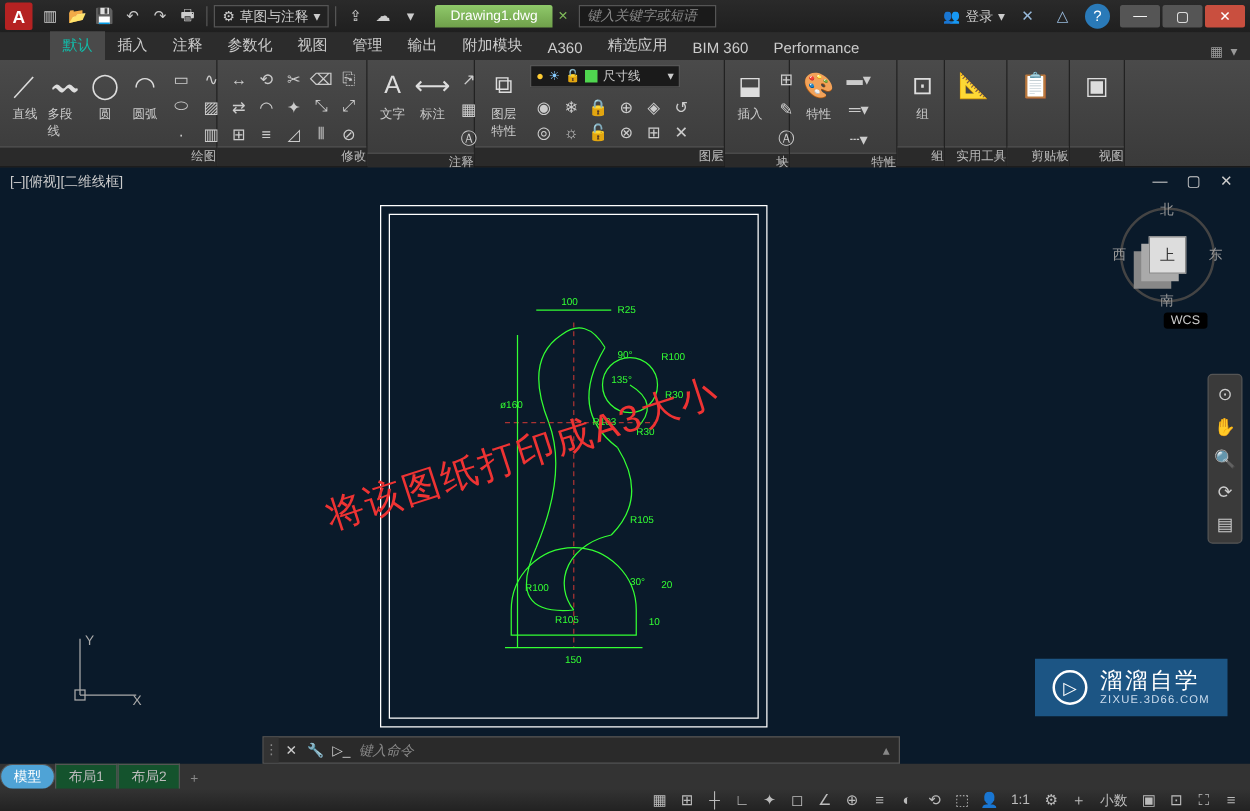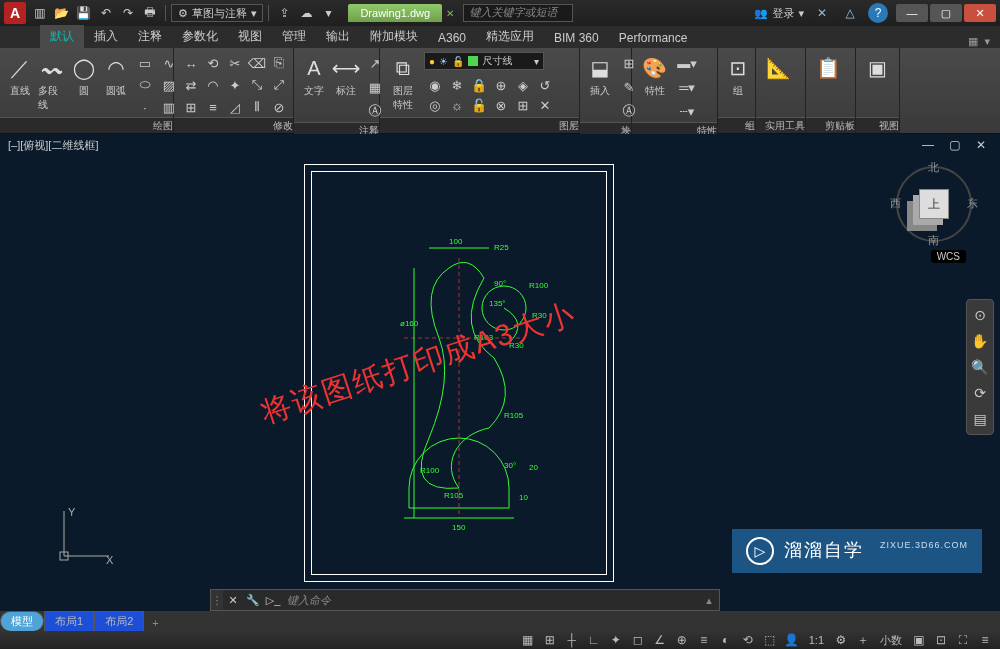--- a/index.html
+++ b/index.html
@@ -71,35 +71,35 @@
 
 
 .cmdline { position:absolute; bottom:0; left:210px; right:280px; height:22px; background:#2a2a2a; border:1px solid #555; display:flex; align-items:center; font-size:11px;}
 .cmd-handle{width:12px; text-align:center; color:#888; background:#333; height:100%; line-height:20px;}
 .cmd-icon{width:20px; text-align:center; color:#ccc;}
 .cmd-input{flex:1; color:#888; font-style:italic; padding-left:4px;}
 .cmd-arrow{width:20px; text-align:center; color:#888;}
 
 
 .layout-tabs { position:absolute; bottom:18px; left:0; height:20px; display:flex; align-items:flex-end; font-size:11px;}
-.ltab { padding:2px 10px; background:#1d4ed8; color:#bbb; border:1px solid #555; border-bottom:none;}
+.ltab { padding:2px 10px; background:#14532d; color:#bbb; border:1px solid #555; border-bottom:none;}
 .ltab.active { background:#4fa3d6; color:#fff;border-radius:10px;}
 .ltab-add{padding:2px 8px; color:#888;}
 
 
 .statusbar { position:absolute; bottom:0; left:0; right:0; height:18px; background:linear-gradient(#333,#222); display:flex; align-items:center; justify-content:flex-end; gap:4px; padding:0 6px; font-size:11px; color:#bbb;}
 .sb-ic{width:18px; text-align:center; font-size:12px;}
 .sb-txt{padding:0 4px;}
 
 
 .brand { position:absolute; right:18px; bottom:38px; background:rgba(30,90,140,0.92); color:#fff; padding:8px 14px; display:flex; align-items:center; gap:10px;}
 .brand-logo{width:28px;height:28px;border:2px solid #fff;border-radius:50%;display:flex;align-items:center;justify-content:center;font-size:14px;}
-.brand-txt{display:flex;flex-direction:row;line-height:1.1;}
+.brand-txt{display:flex;flex-direction:column;line-height:1.1;}
 .brand-txt .t1{font-size:18px;letter-spacing:2px;}
-.brand-txt .t2{font-size:9px;letter-spacing:1px;color:#cde;margin-left:16px;}
+.brand-txt .t2{font-size:9px;letter-spacing:1px;color:#cde;}
 
 .panel.p-draw{width:174px;} .panel.p-mod{width:120px;} .panel.p-anno{width:86px;}
 .panel.p-layer{width:200px;} .panel.p-block{width:52px;} .panel.p-prop{width:86px;}
 .panel.p-group{width:38px;} .panel.p-util{width:50px;} .panel.p-clip{width:50px;} .panel.p-view{width:44px;}
 </style>
 </head>
 <body>
 
 <div class="titlebar">
   <div class="app-icon">A</div>

